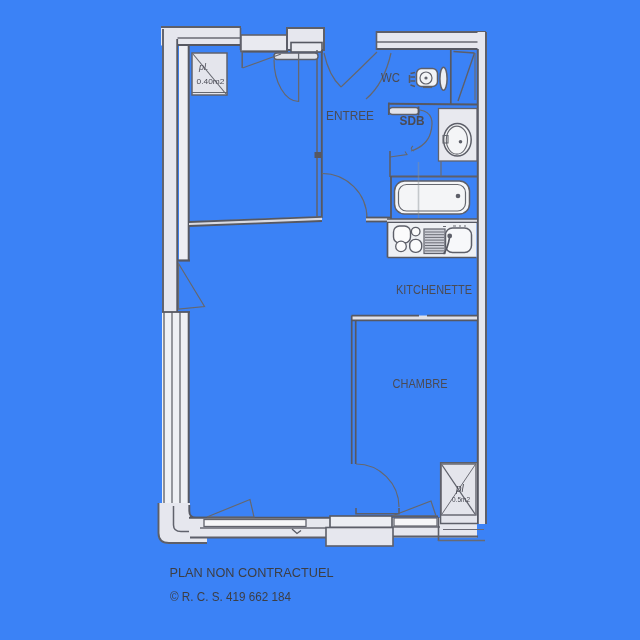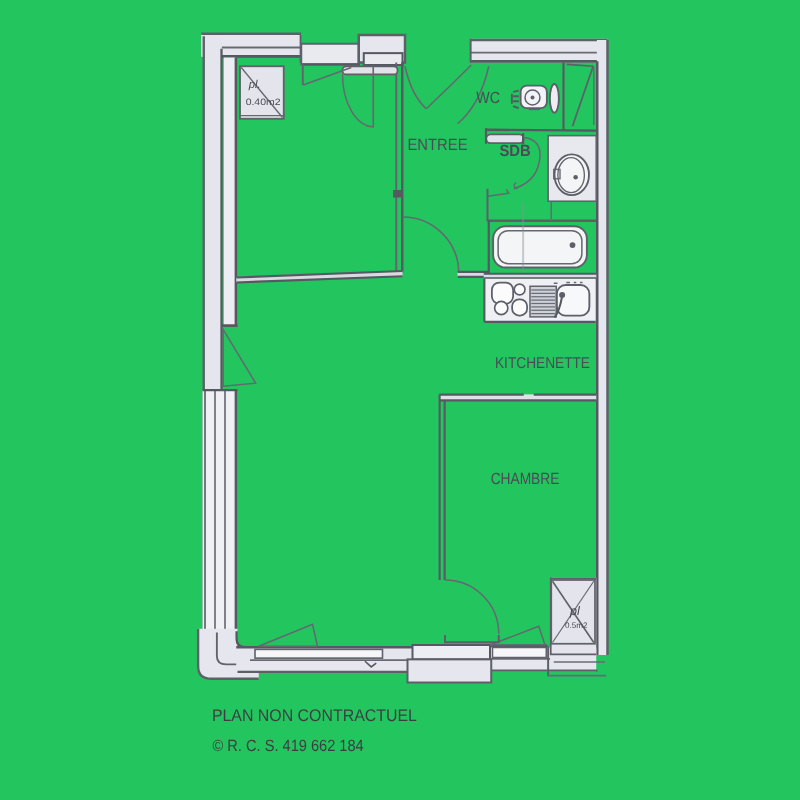--- a/index.html
+++ b/index.html
@@ -1,16 +1,16 @@
 <!DOCTYPE html>
 <html><head>
 <meta charset="utf-8">
 <style>
 html,body{margin:0;padding:0;}
-.page{position:relative;width:640px;height:640px;background:#22c55e;font-family:"Liberation Sans",sans-serif;overflow:hidden;}
+.page{position:relative;width:640px;height:640px;background:#3b82f6;font-family:"Liberation Sans",sans-serif;overflow:hidden;}
 .lbl{font-family:"Liberation Sans",sans-serif;fill:#4a4b55;}
 </style>
 </head>
 <body>
 <div class="page">
 <svg width="640" height="640" viewBox="0 0 640 640">
 <defs>
 <filter id="soften" x="-5%" y="-5%" width="110%" height="110%">
           <feGaussianBlur stdDeviation="0.55"></feGaussianBlur>
         </filter>

